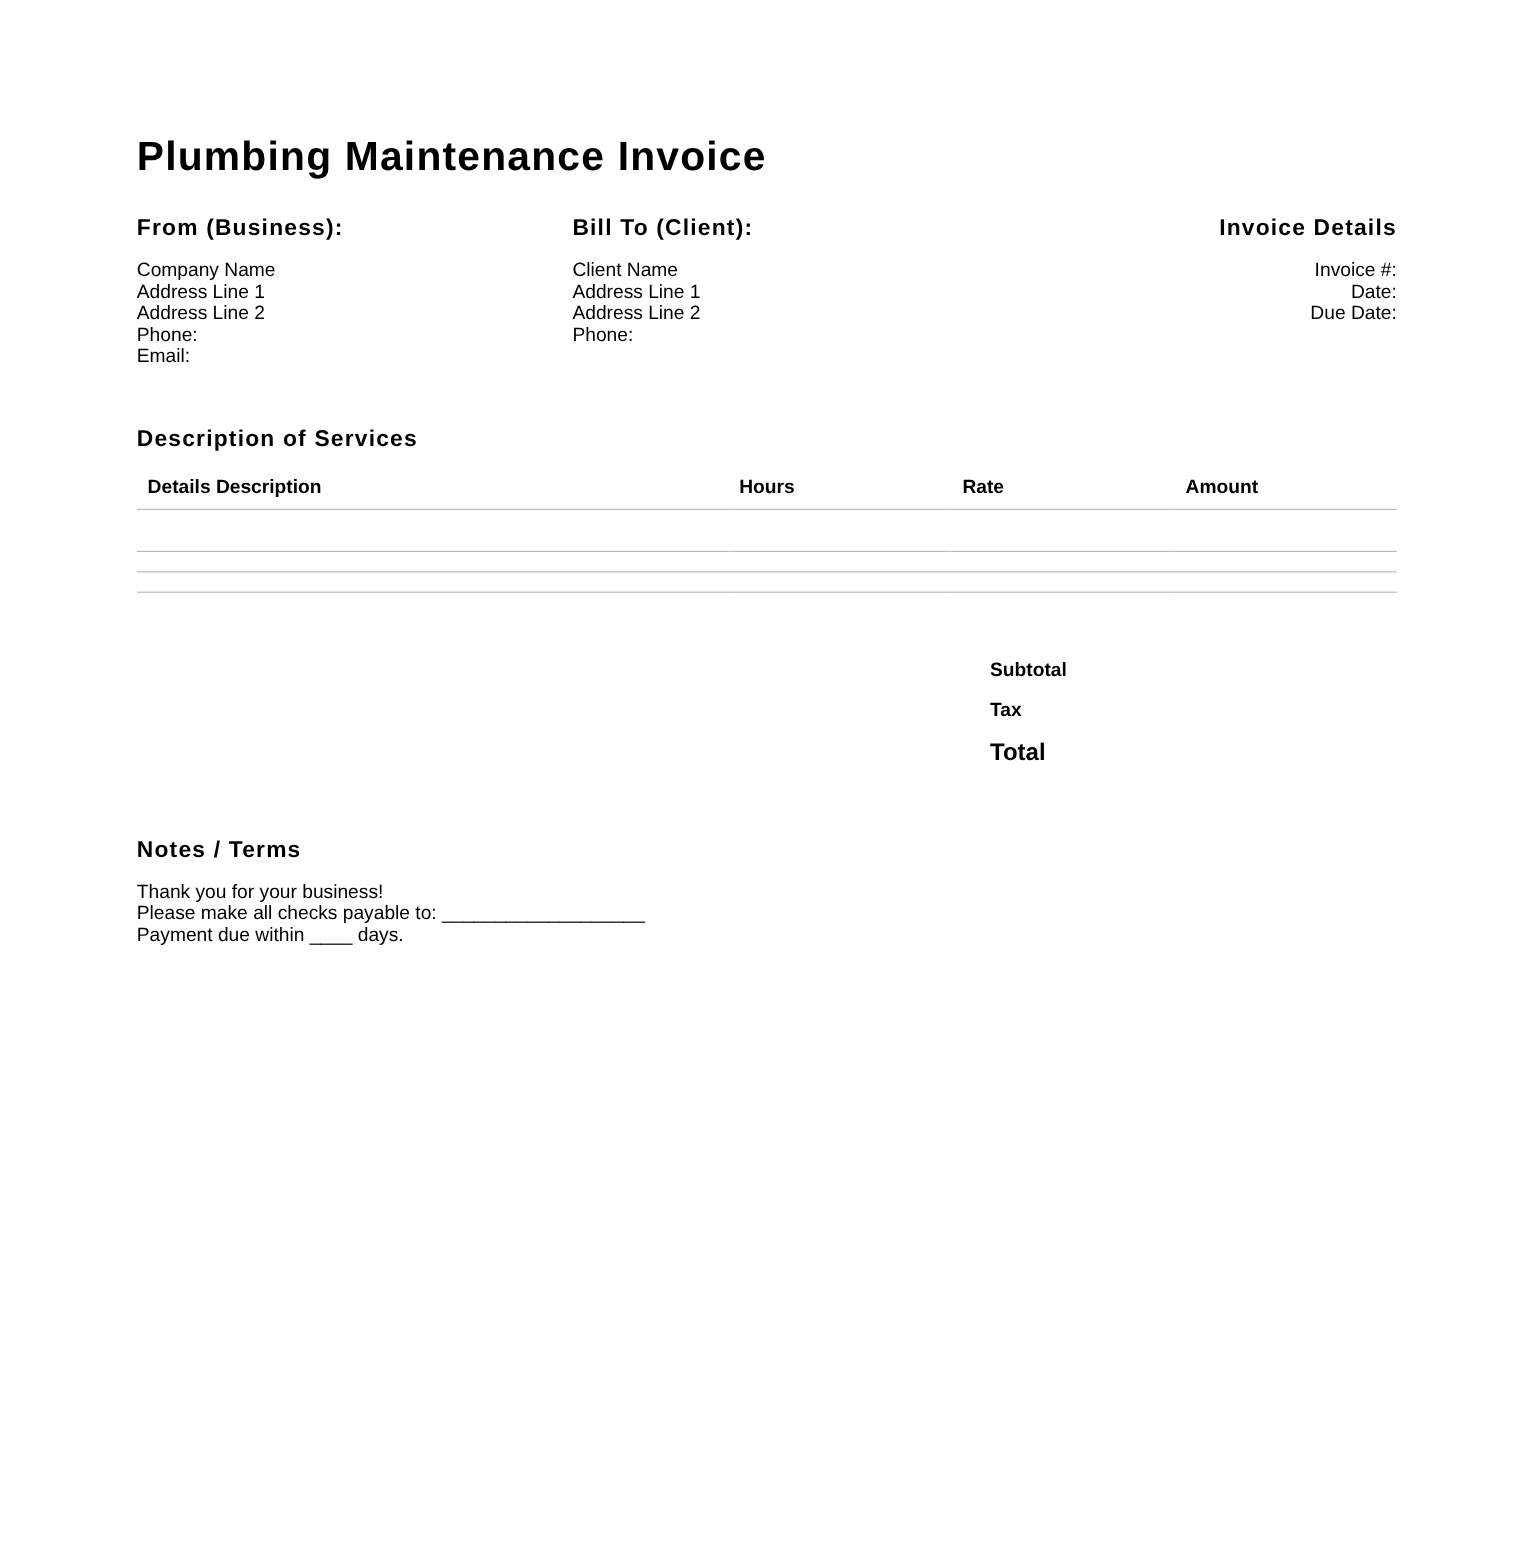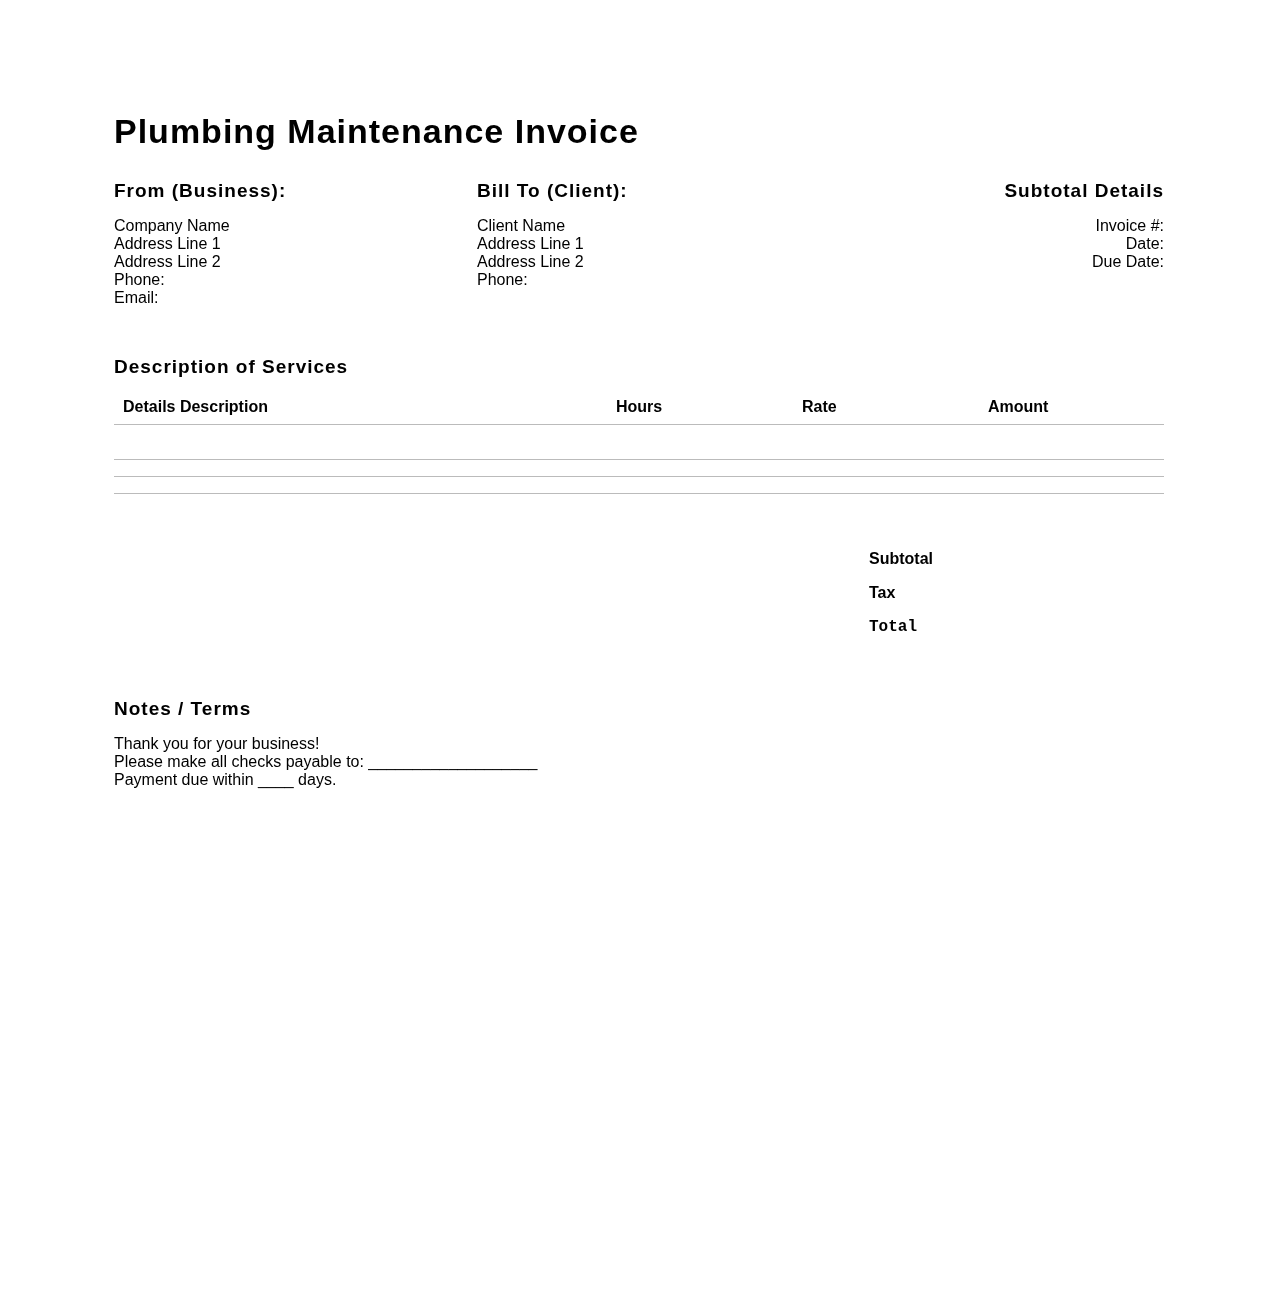--- a/index.html
+++ b/index.html
@@ -93,26 +93,24 @@
       position: absolute;
       top: 548px;
       left: 711px;
       font-weight: bold;
     }
     .totals .t-row {
       font-size: 16px;
       line-height: 22px;
       margin-bottom: 12px;
       white-space: nowrap;
-      margin-left: 44px;
     }
     .totals .t-row.total {
-      font-size: 16px;
+      font-size: 20px;
       margin-bottom: 0;
-      font-family: Liberation Mono, monospace;
     }
 
     .notes {
       position: absolute;
       top: 697px;
       left: 0;
     }
     .notes .lines {
       margin-top: 14px;
       font-size: 16px;
@@ -142,21 +140,21 @@
     <h2 class="section-heading">Bill To (Client):</h2>
     <div class="lines">
       <div>Client Name</div>
       <div>Address Line 1</div>
       <div>Address Line 2</div>
       <div>Phone:</div>
     </div>
   </div>
 
   <div class="info-block details-block">
-    <h2 class="section-heading">Subtotal Details</h2>
+    <h2 class="section-heading">Invoice Details</h2>
     <div class="lines">
       <div>Invoice #:</div>
       <div>Date:</div>
       <div>Due Date:</div>
     </div>
   </div>
 
   <div class="services">
     <h2 class="section-heading">Description of Services</h2>
     <table class="services-table">

